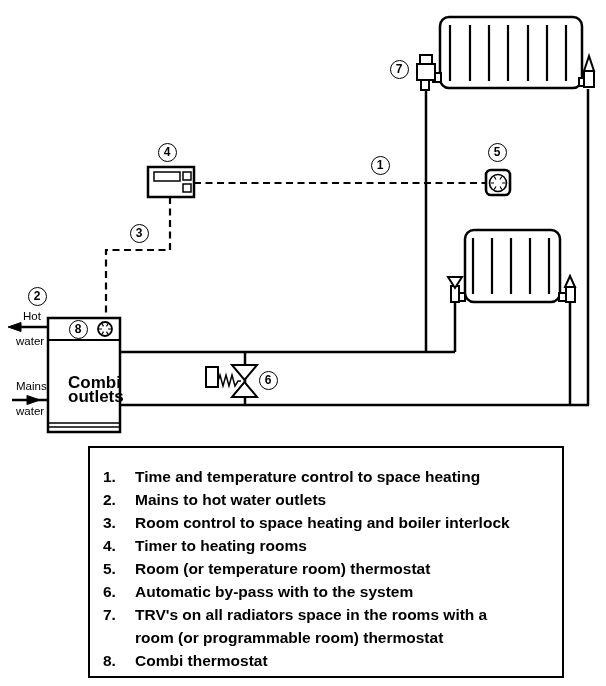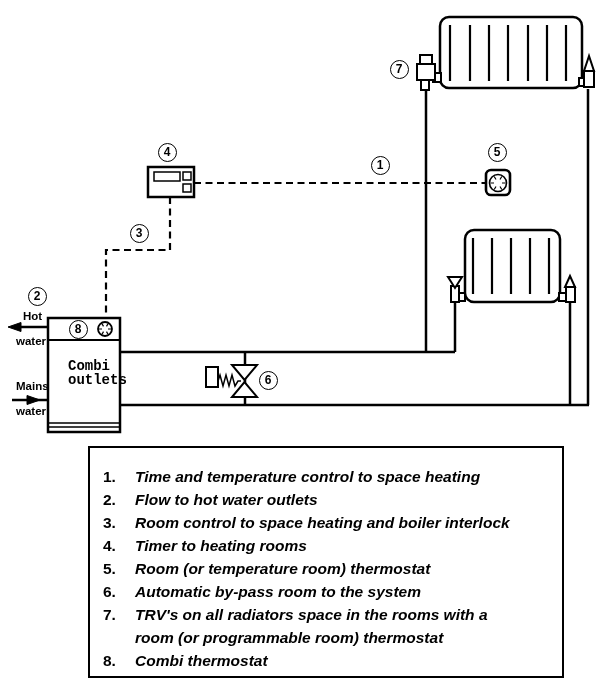--- a/index.html
+++ b/index.html
@@ -7,33 +7,33 @@
     position:relative;width:606px;height:686px;background:#ffffff;
     font-family:"Liberation Sans", sans-serif;color:#000;overflow:hidden;
   }
   .layer{position:absolute;left:0;top:0;}
   .callout{
     position:absolute;width:19px;height:19px;border:1.6px solid #000;border-radius:50%;
     box-sizing:border-box;display:flex;align-items:center;justify-content:center;
     font-size:12px;font-weight:bold;background:transparent;line-height:1;
   }
   .lbl{
-    position:absolute;font-size:11.5px;font-weight:bold;line-height:12px;white-space:nowrap;
+    position:absolute;font-size:11.5px;font-weight:normal;line-height:12px;white-space:nowrap;
   }
   .boiler-label{
-    position:absolute;left:68px;top:359px;font-size:14px;font-weight:bold;line-height:14px;font-family:Liberation Mono, monospace;
+    position:absolute;left:68px;top:376px;font-size:17px;font-weight:bold;line-height:14px;
   }
   .legend{
     position:absolute;left:88px;top:446px;width:476px;height:232px;
     border:2px solid #000;box-sizing:border-box;
     padding:17px 8px 0 13px;
   }
   .legend-row{display:flex;font-size:15.5px;font-weight:bold;line-height:23px;}
   .legend-num{width:32px;flex:0 0 32px;}
-  .legend-text{flex:1;padding-right:36px;font-style:italic;}
+  .legend-text{flex:1;padding-right:36px;}
 </style>
 </head>
 <body>
 
 <div class="stage">
 
   <svg class="layer" width="606" height="686" viewBox="0 0 606 686">
 
     <g stroke="#000" stroke-width="2.5" fill="none">
       <path d="M120 352 H455"></path>
@@ -145,37 +145,37 @@
     <div>outlets</div>
   </div>
 
   <div class="legend">
     <div class="legend-row">
       <span class="legend-num">1.</span>
       <span class="legend-text">Time and temperature control to space heating</span>
     </div>
     <div class="legend-row">
       <span class="legend-num">2.</span>
-      <span class="legend-text">Flow to hot water outlets</span>
+      <span class="legend-text">Mains to hot water outlets</span>
     </div>
     <div class="legend-row">
       <span class="legend-num">3.</span>
       <span class="legend-text">Room control to space heating and boiler interlock</span>
     </div>
     <div class="legend-row">
       <span class="legend-num">4.</span>
       <span class="legend-text">Timer to heating rooms</span>
     </div>
     <div class="legend-row">
       <span class="legend-num">5.</span>
       <span class="legend-text">Room (or temperature room) thermostat</span>
     </div>
     <div class="legend-row">
       <span class="legend-num">6.</span>
-      <span class="legend-text">Automatic by-pass room to the system</span>
+      <span class="legend-text">Automatic by-pass with to the system</span>
     </div>
     <div class="legend-row">
       <span class="legend-num">7.</span>
       <span class="legend-text">TRV's on all radiators space in the rooms with a room (or programmable room) thermostat</span>
     </div>
     <div class="legend-row">
       <span class="legend-num">8.</span>
       <span class="legend-text">Combi thermostat</span>
     </div>
   </div>

